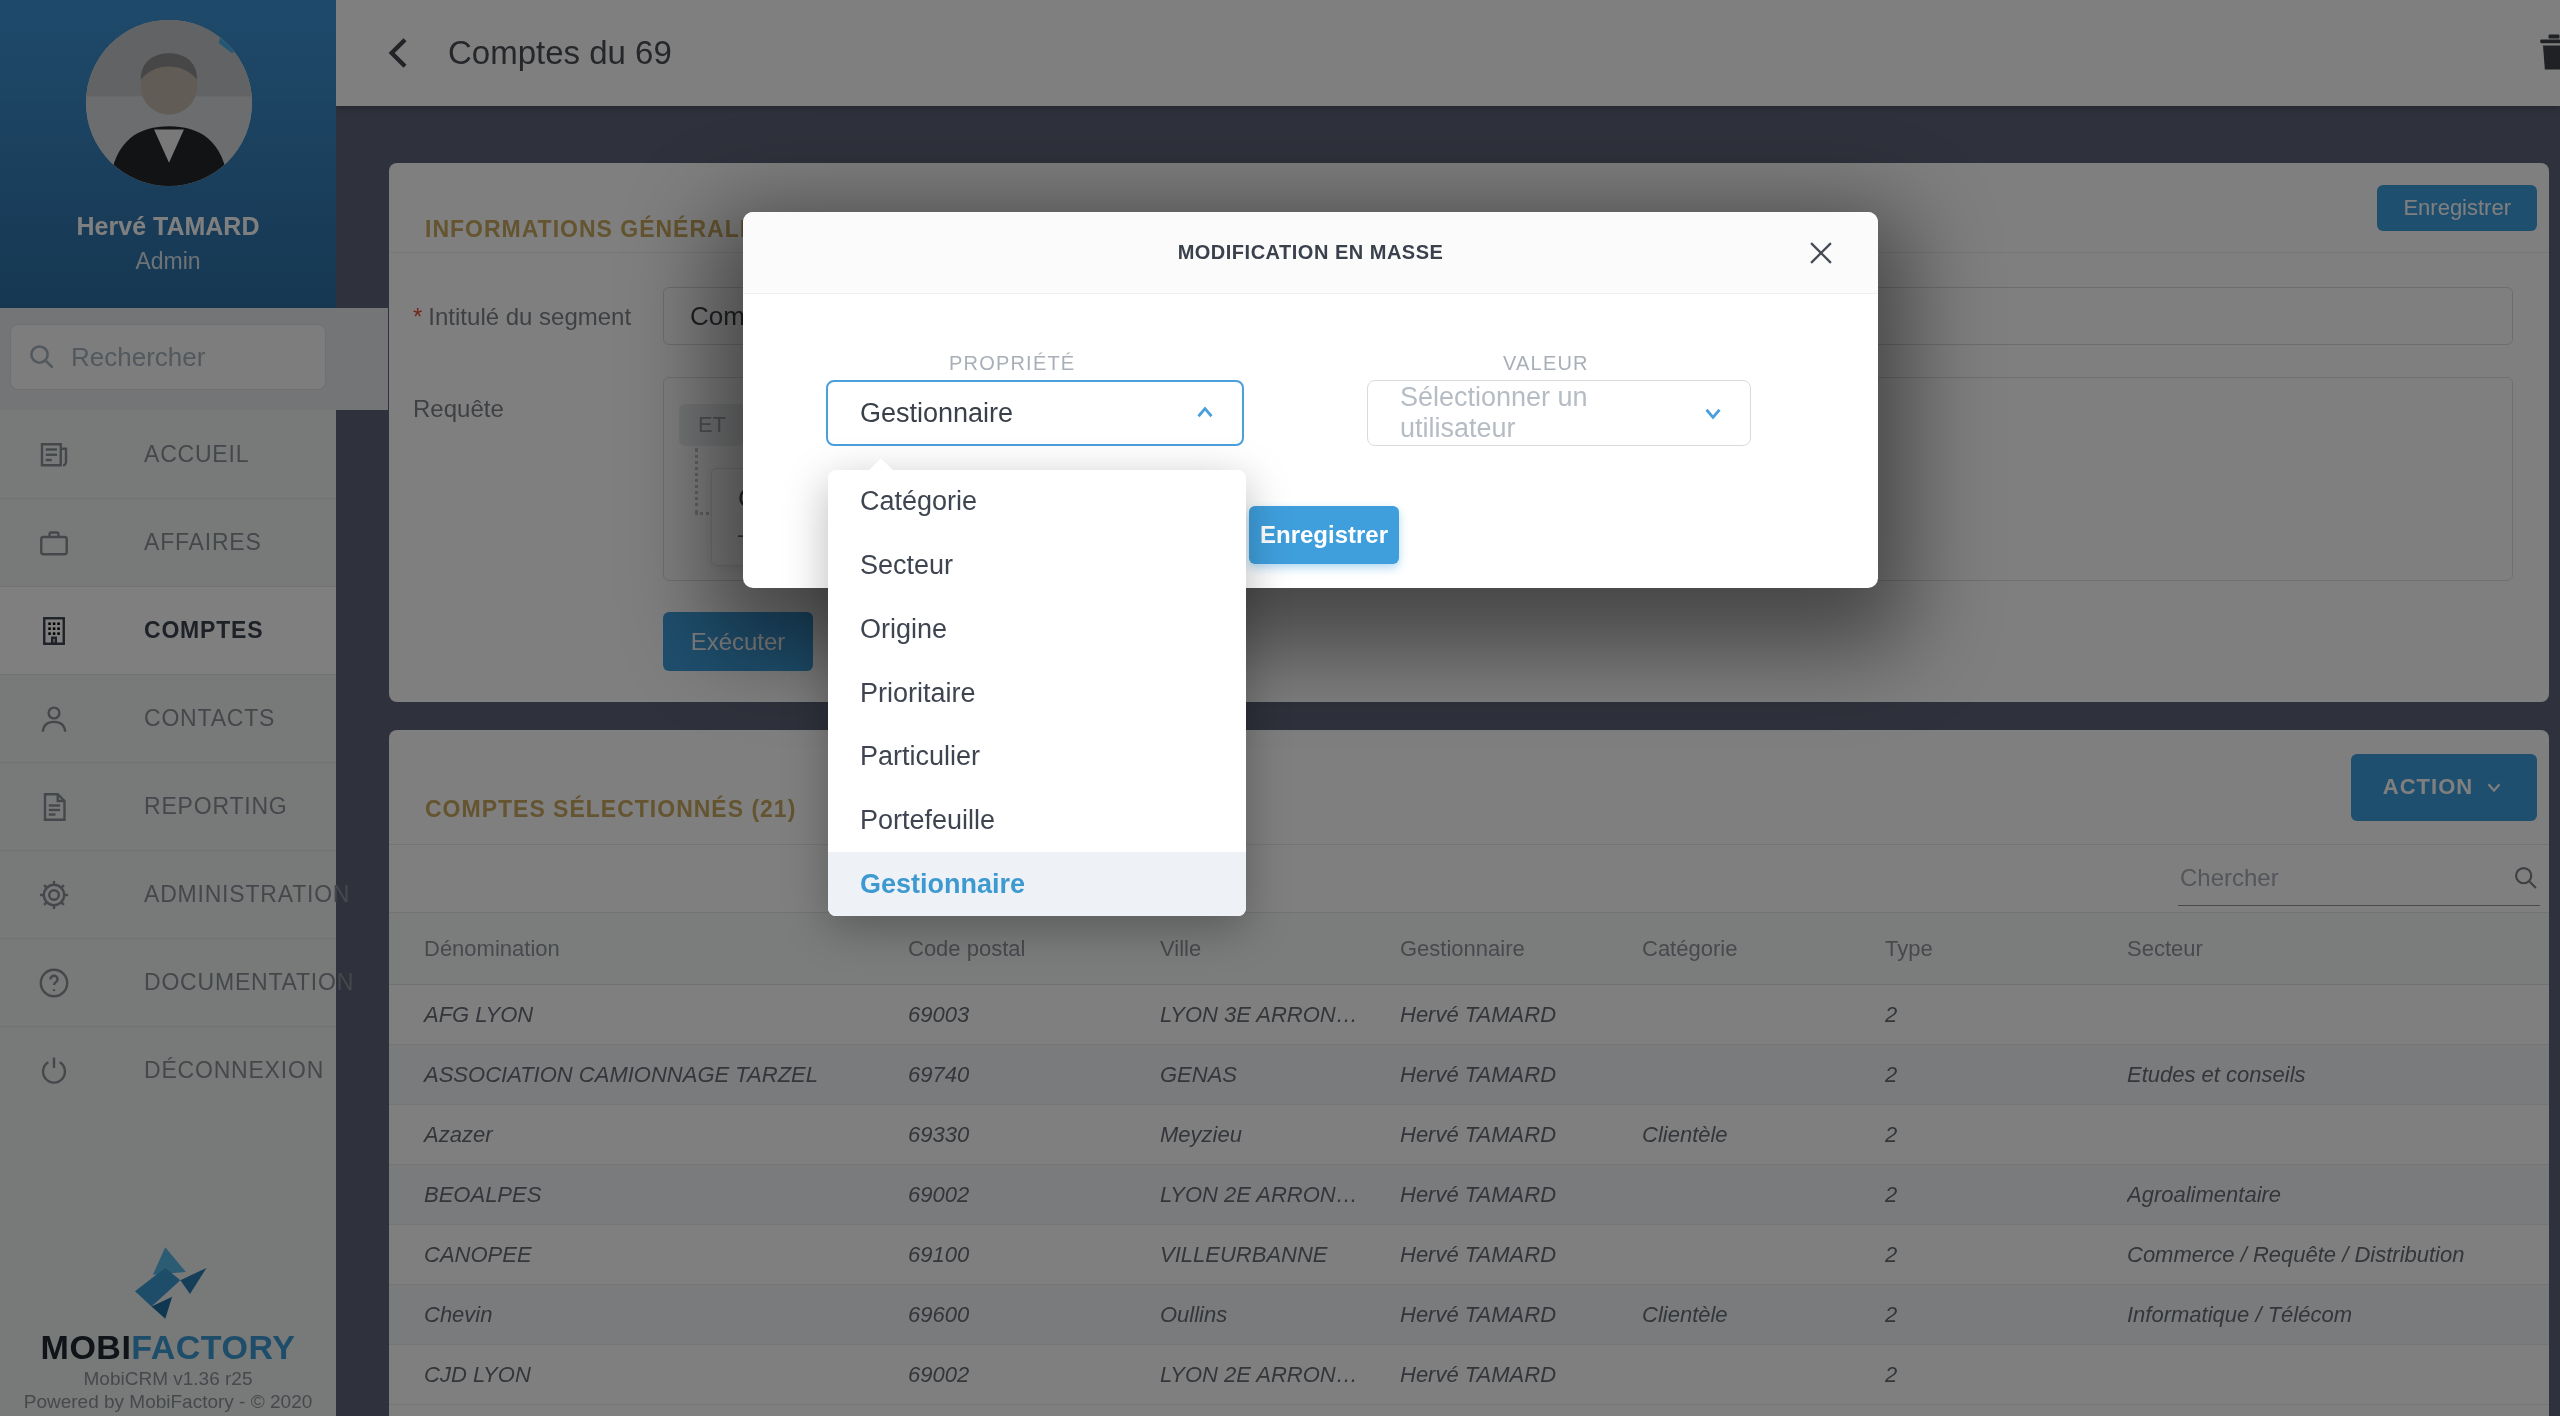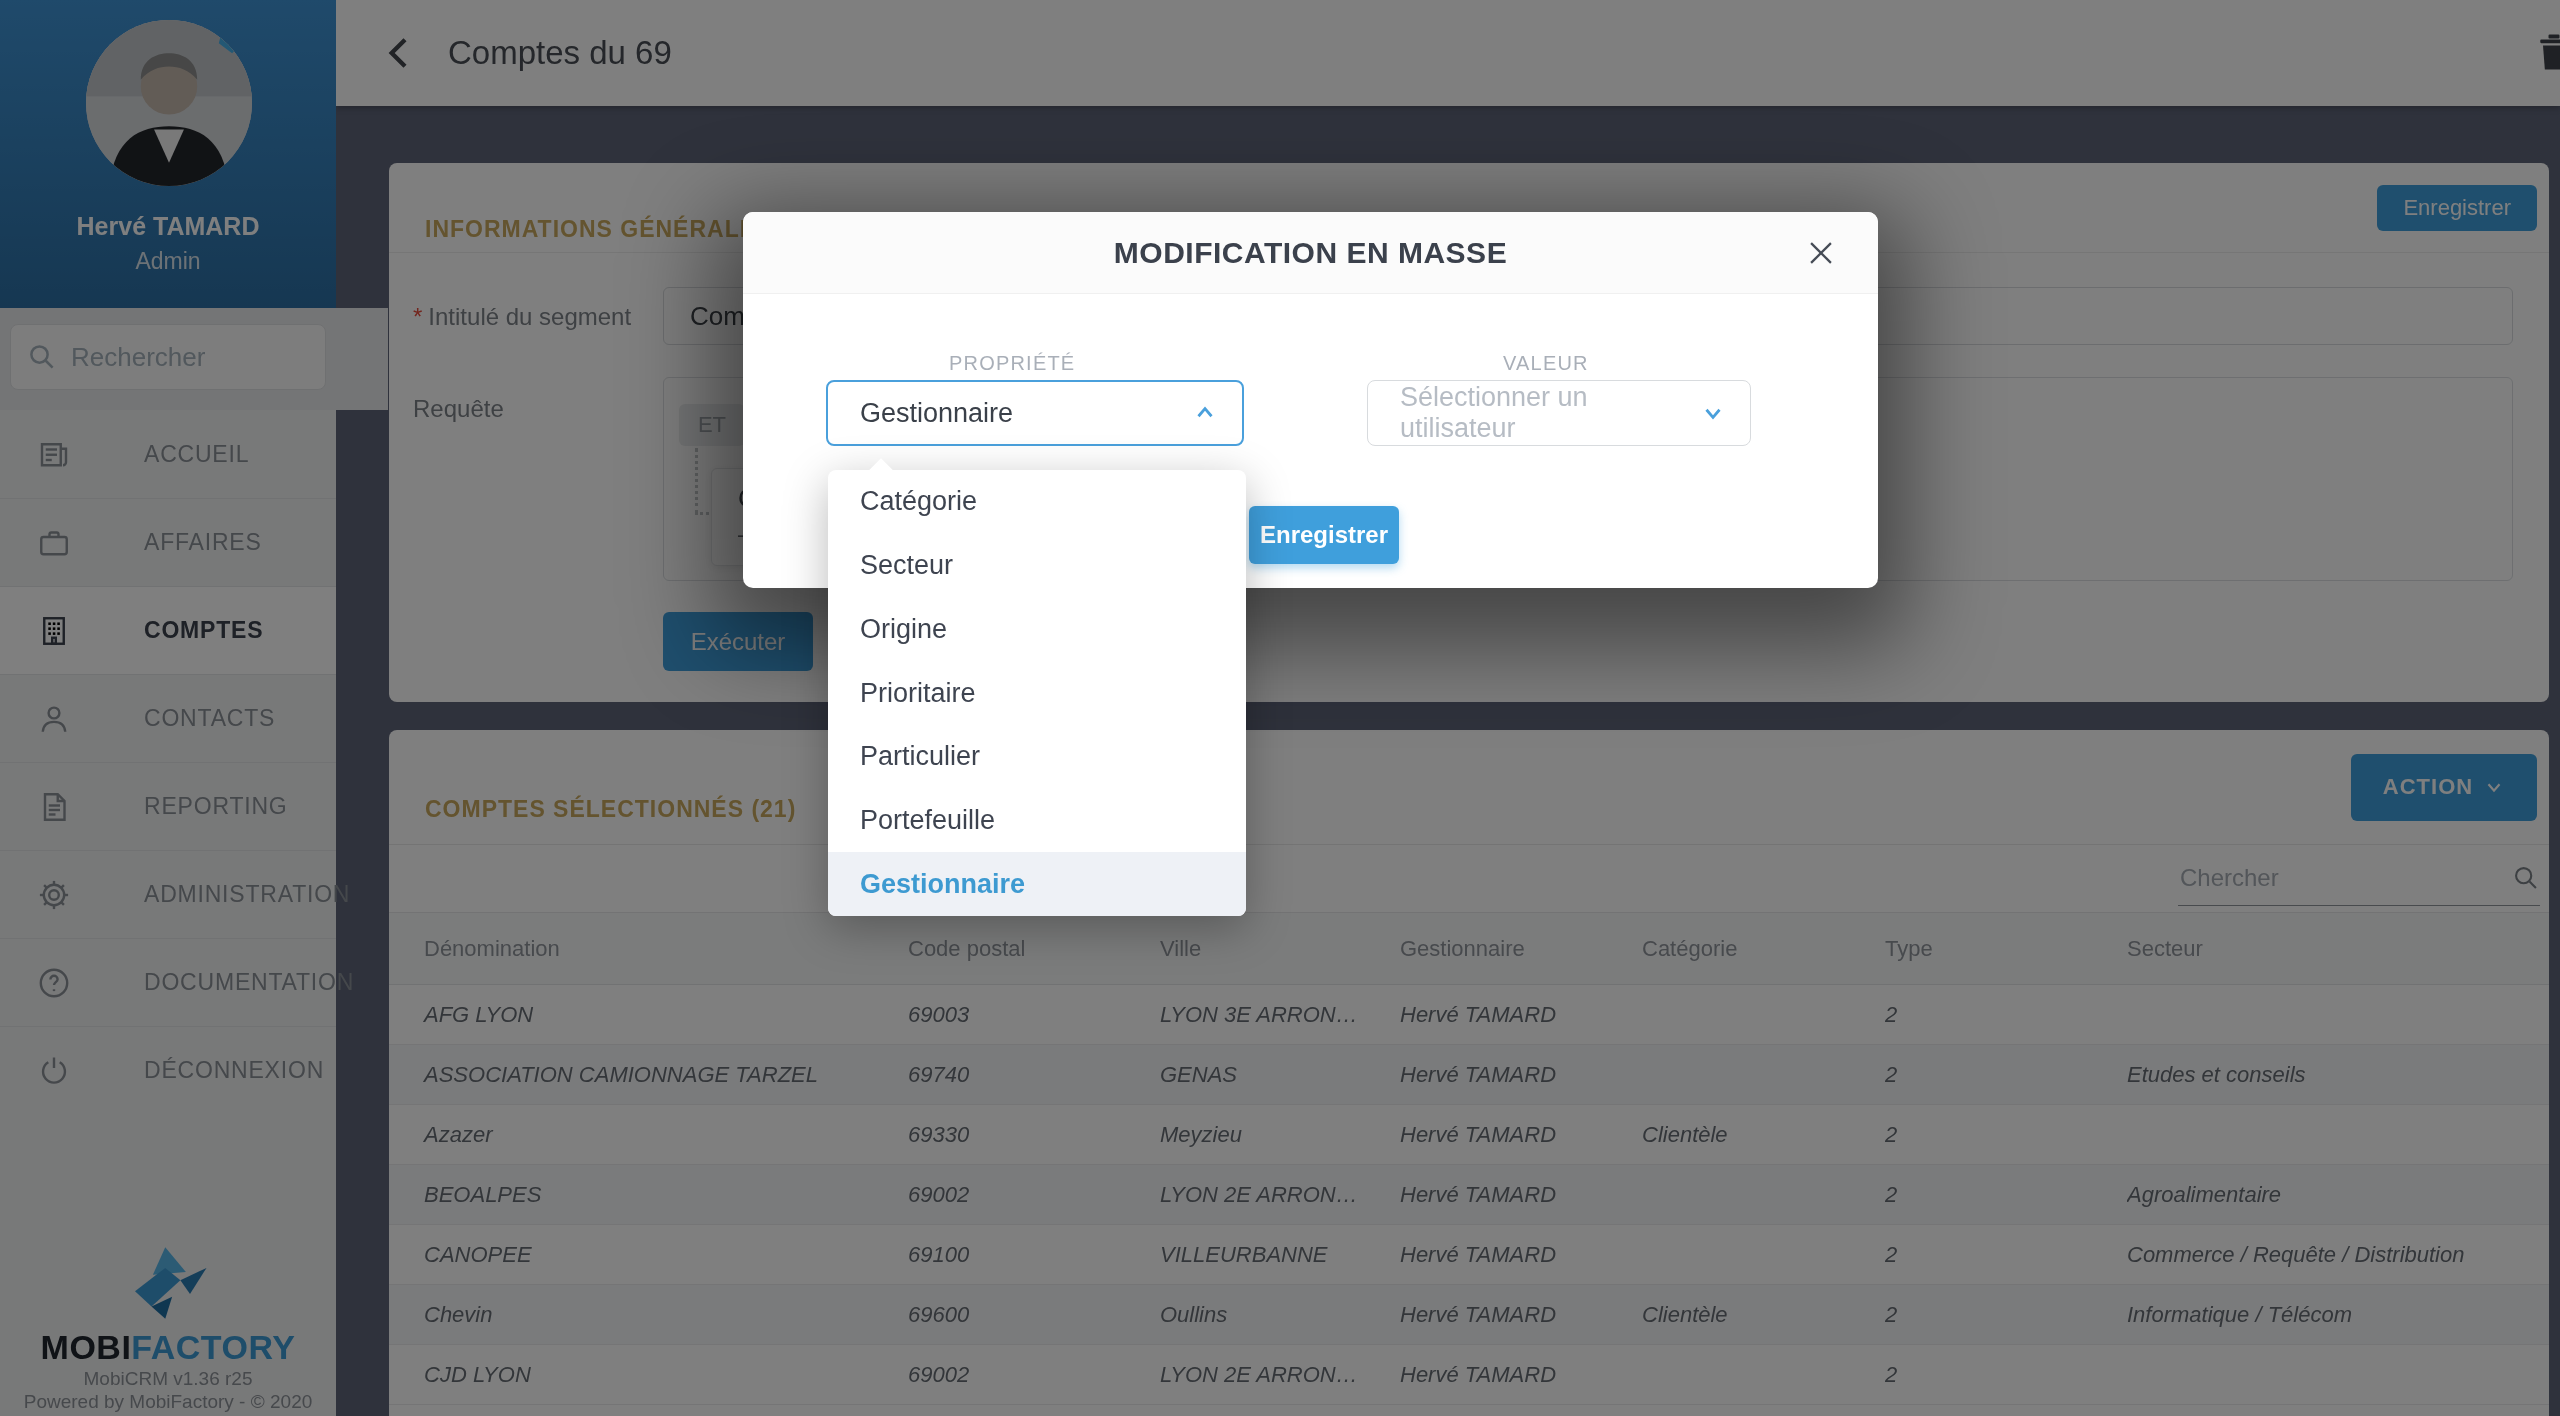--- a/index.html
+++ b/index.html
@@ -93,21 +93,21 @@
   .col0{width:519px;padding-left:35px;} .col1{width:252px;} .col2{width:240px;}
   .col3{width:242px;} .col4{width:243px;} .col5{width:242px;} .col6{width:422px;}
 
   
   .overlay{position:absolute;left:0;top:0;width:2560px;height:1416px;
            background:rgba(0,0,0,0.50);z-index:50;}
   .modal{position:absolute;left:743px;top:212px;width:1135px;height:376px;background:#ffffff;
          border-radius:10px;z-index:60;box-shadow:0 30px 90px 30px rgba(0,0,0,0.45);}
   .modal-header{position:relative;height:82px;background:#fbfbfb;border-bottom:1px solid #f0f0f0;
                 border-radius:10px 10px 0 0;display:flex;align-items:center;justify-content:center;}
-  .modal-title{font-size:30px;font-weight:600;color:#3b414c;letter-spacing:.5px;}
+  .modal-title{font-size:20px;font-weight:600;color:#3b414c;letter-spacing:.5px;}
   .modal-close{position:absolute;right:40px;top:24px;width:34px;height:34px;cursor:pointer;}
   .modal-close svg{width:34px;height:34px;stroke:#454b55;stroke-width:1.6;}
   .field-label{position:absolute;top:140px;font-size:20px;color:#a9afb8;letter-spacing:1.2px;}
   .select{position:absolute;top:168px;height:66px;background:#fff;border-radius:8px;
           display:flex;align-items:center;padding:0 24px 0 32px;cursor:pointer;}
   .select .sel-text{flex:1;font-size:27px;}
   .select svg{width:26px;height:26px;stroke:#4aa0dc;fill:none;stroke-width:2.6;flex:0 0 auto;}
   #select-property{left:83px;width:418px;border:2px solid #4aa0dc;}
   #select-property .sel-text{color:#3a4049;}
   #select-value{left:624px;width:384px;border:1px solid #d8dbde;}

